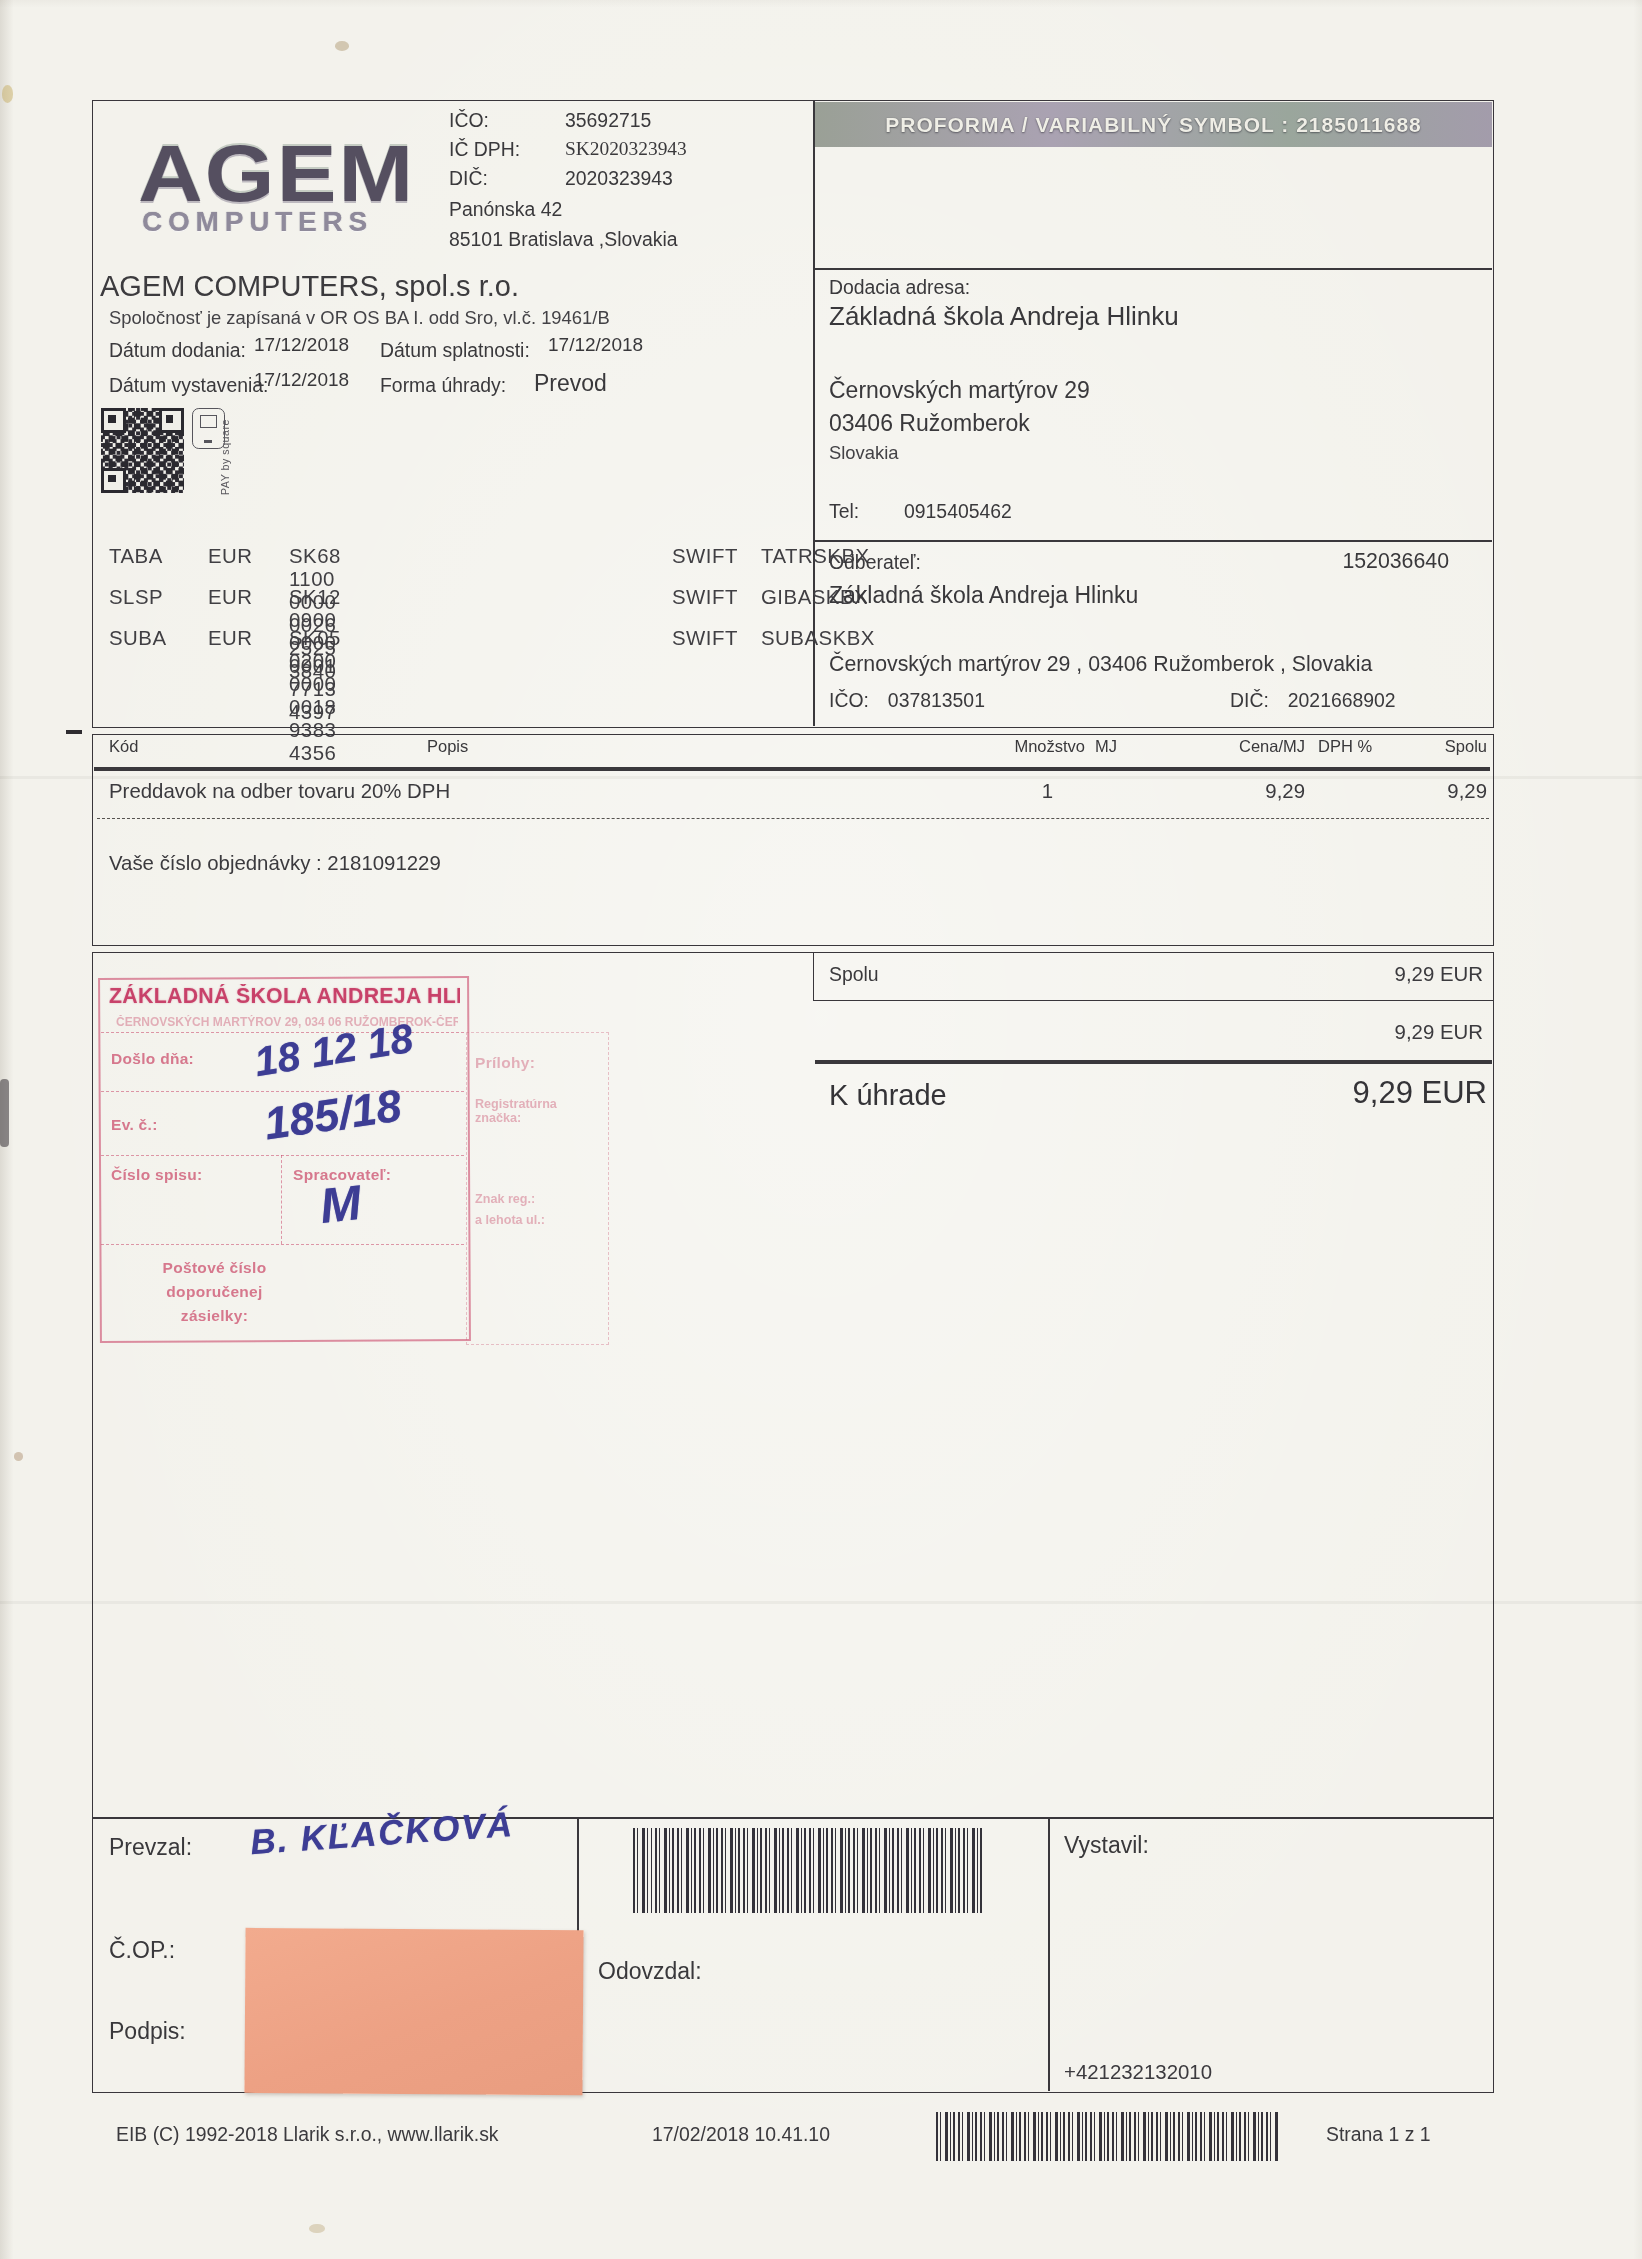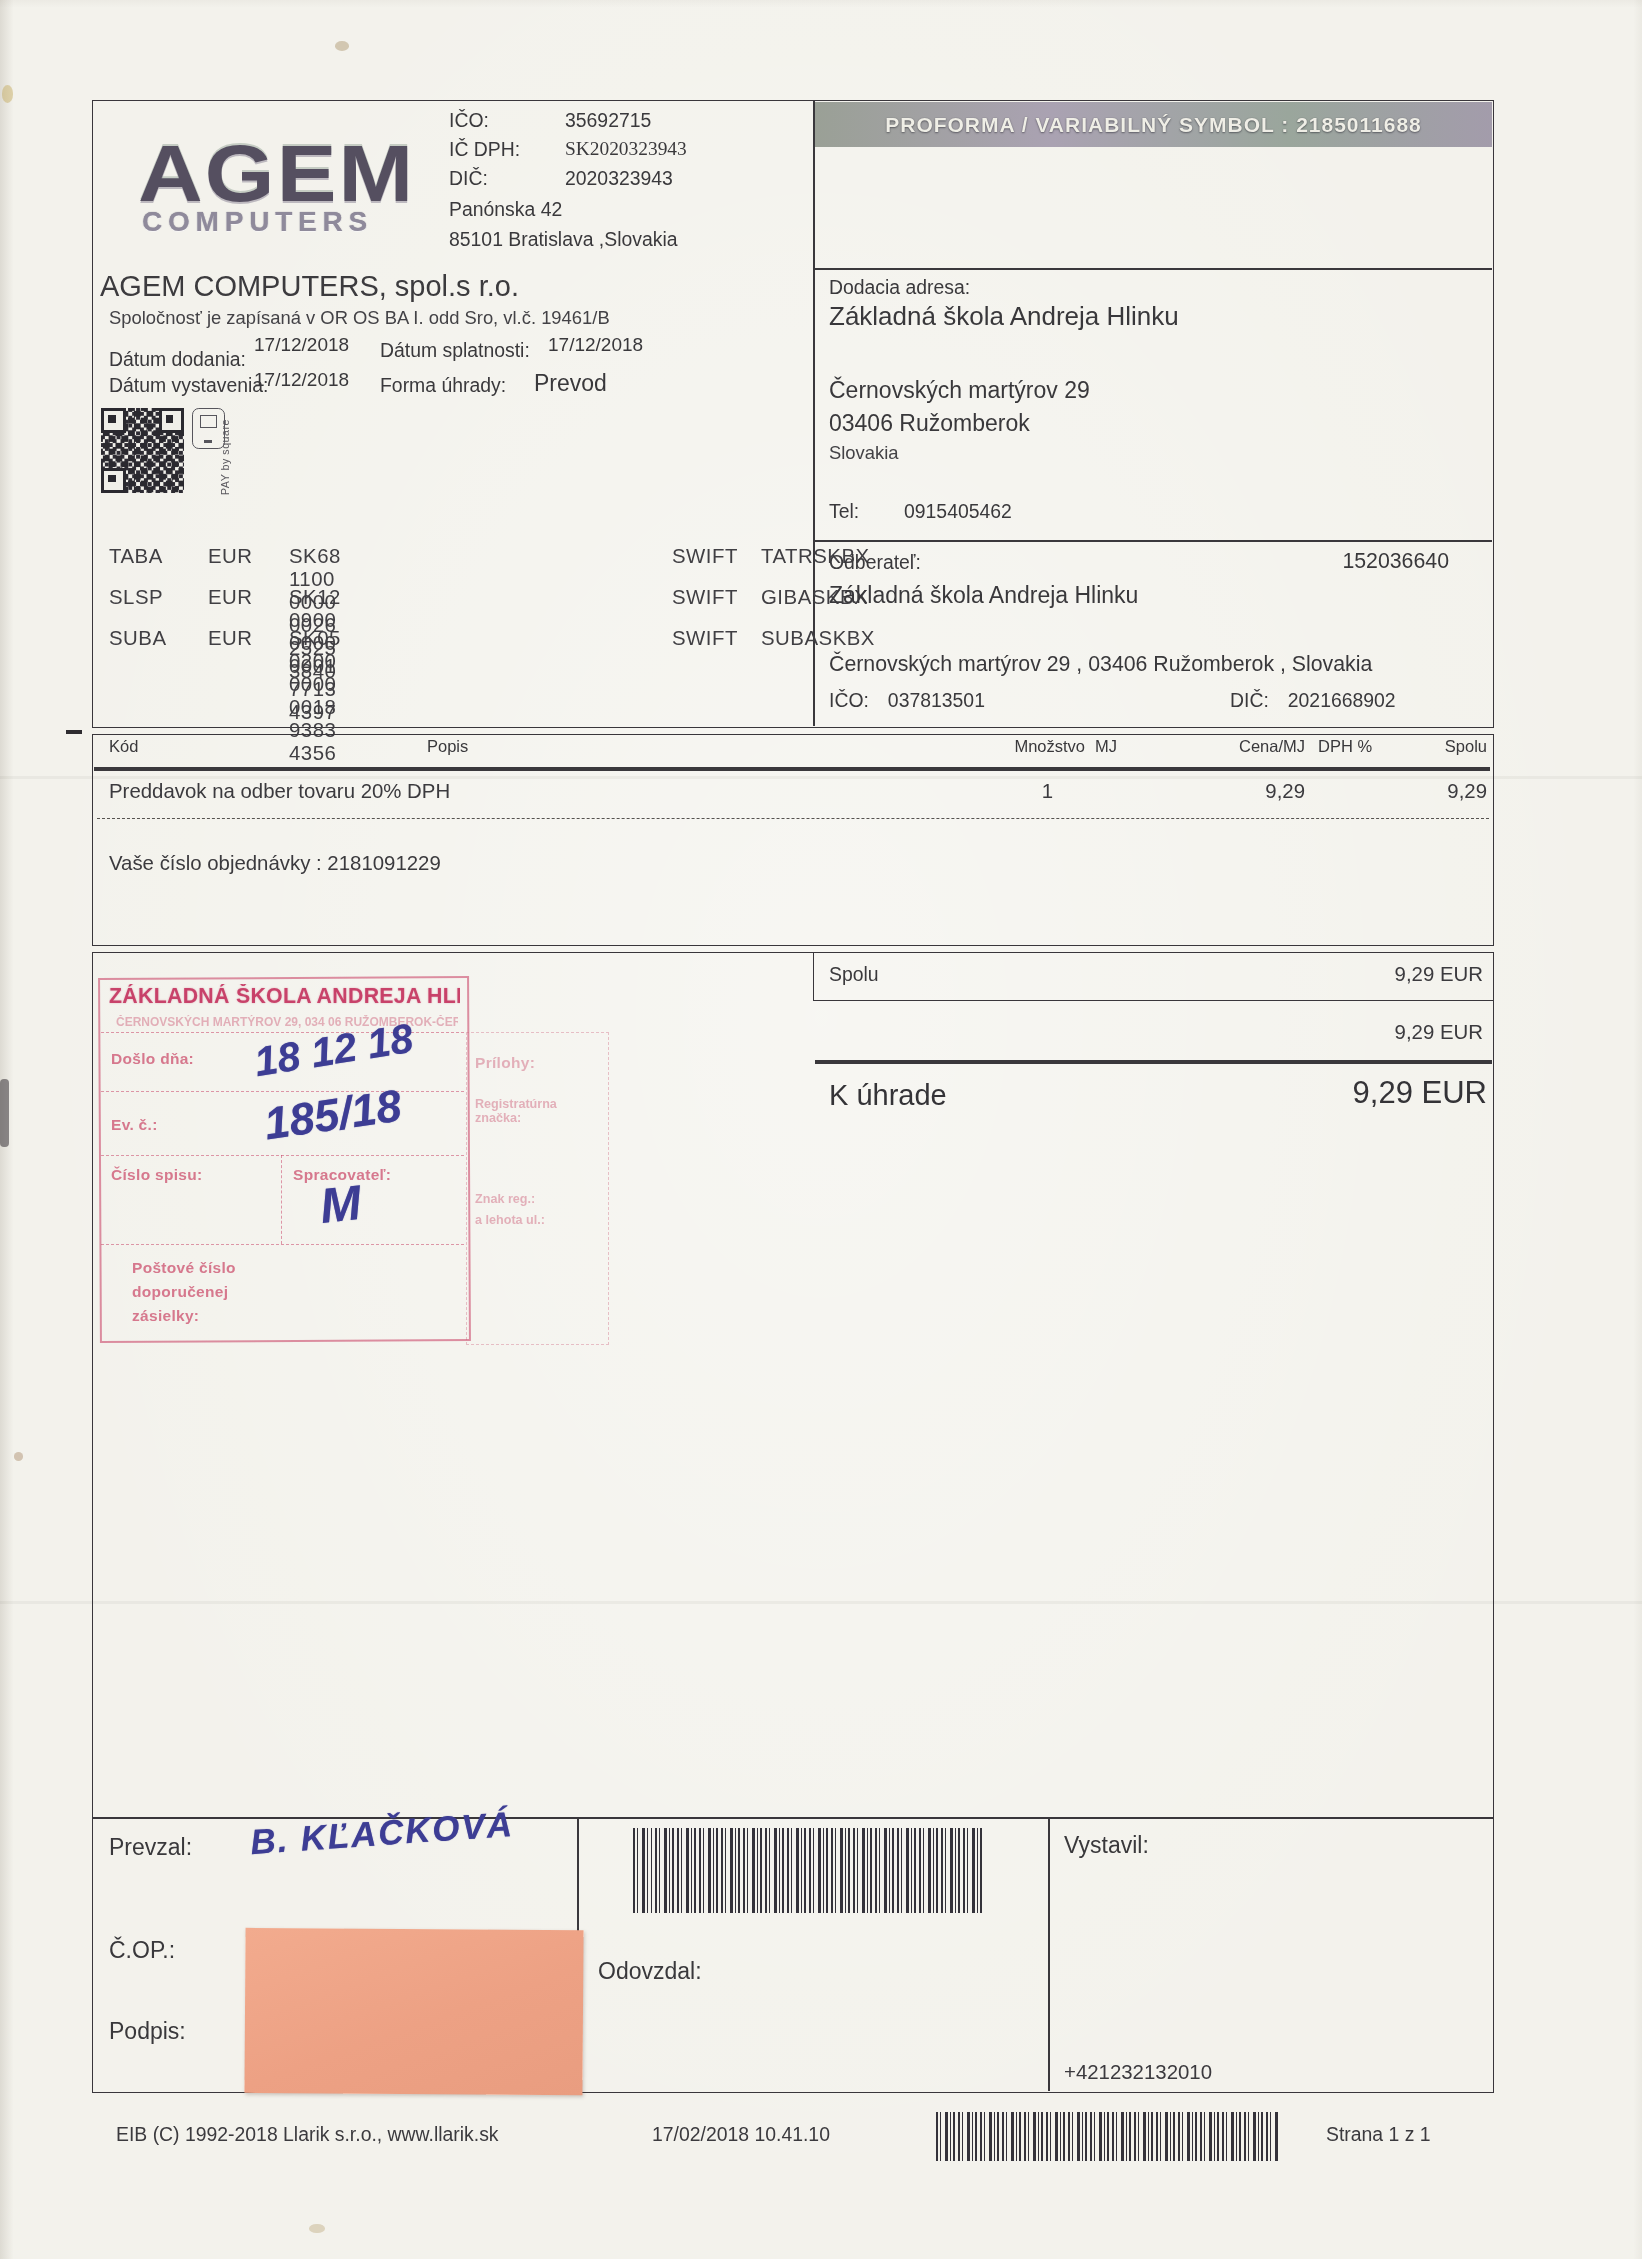--- a/index.html
+++ b/index.html
@@ -36,21 +36,21 @@
        repeating-conic-gradient(#2a2830 0% 25%, #f6f5ef 25% 50%) 0 0/7.8px 7.8px;
      filter:contrast(.95);}
   .finder{position:absolute;width:19.4px;height:19.4px;border:3.9px solid #26242b;background:#f6f5ef;}
   .finder::after{content:"";position:absolute;left:3.9px;top:3.9px;width:7.8px;height:7.8px;background:#26242b;}
   .barcode{position:absolute;background:
      repeating-linear-gradient(90deg,#34323a 0 1.9px,rgba(0,0,0,0) 1.9px 3.9px,#34323a 3.9px 4.9px,
        rgba(0,0,0,0) 4.9px 8.7px,#34323a 8.7px 11.6px,rgba(0,0,0,0) 11.6px 13.6px,#34323a 13.6px 14.6px,
        rgba(0,0,0,0) 14.6px 17.5px,#34323a 17.5px 19.4px,rgba(0,0,0,0) 19.4px 22px);}
   .hand{font-style:italic;font-weight:bold;color:#3d3d94;
      text-shadow:0 0 1px rgba(60,60,150,.6);white-space:nowrap;}
-  .stamp-lbl{font-size:15.5px;font-weight:bold;color:rgba(203,72,104,.72);letter-spacing:0.3px;}
+  .stamp-lbl{font-size:15.5px;font-weight:bold;color:rgba(203,72,104,.72);letter-spacing:0.3px;text-align:center;}
   .stamp-faint{color:rgba(205,90,118,.45);}
   .dash-h{position:absolute;border-top:1.9px dashed rgba(198,56,94,.5);}
   .dash-v{position:absolute;border-left:1.9px dashed rgba(198,56,94,.5);}
   .note{position:absolute;background:linear-gradient(160deg,#f2ab8e,#eda184 55%,#e99d80);
      box-shadow:1px 1.9px 3.9px rgba(80,60,50,.25);transform:rotate(.4deg);}
   .tick{position:absolute;background:#2e2c30;}
   .thinline{position:absolute;background:#3a383c;}
 </style>
 </head>
 <body>
@@ -85,21 +85,21 @@
 <div class="abs lbl" style="left:449px;top:138px;">IČ DPH:</div>
 <div class="abs lbl" style="left:565px;top:138px;font-family:Liberation Serif, serif;">SK2020323943</div>
 <div class="abs lbl" style="left:449px;top:167px;">DIČ:</div>
 <div class="abs lbl" style="left:565px;top:167px;">2020323943</div>
 <div class="abs lbl" style="left:449px;top:198px;">Panónska 42</div>
 <div class="abs lbl" style="left:449px;top:228px;">85101 Bratislava ,Slovakia</div>
 
 <div class="abs" style="left:100px;top:270px;font-size:29px;color:#3c3b3e;">AGEM COMPUTERS, spol.s r.o.</div>
 <div class="abs lbl-sm" style="left:109px;top:307px;">Spoločnosť je zapísaná v OR OS  BA I. odd Sro, vl.č. 19461/B</div>
 
-<div class="abs lbl" style="left:109px;top:339px;margin-top:9px;">Dátum dodania:</div>
+<div class="abs lbl" style="left:109px;top:339px;">Dátum dodania:</div>
 <div class="abs val" style="left:254px;top:334px;">17/12/2018</div>
 <div class="abs lbl" style="left:380px;top:339px;">Dátum splatnosti:</div>
 <div class="abs val" style="left:548px;top:334px;">17/12/2018</div>
 <div class="abs lbl" style="left:109px;top:374px;">Dátum vystavenia:</div>
 <div class="abs val" style="left:254px;top:369px;">17/12/2018</div>
 <div class="abs lbl" style="left:380px;top:374px;">Forma úhrady:</div>
 <div class="abs" style="left:534px;top:370px;font-size:23px;color:#39383b;">Prevod</div>
 
 <div class="qr" style="left:101px;top:408px;width:83px;height:85px;">
   <div class="finder" style="left:0;top:0;"></div>

